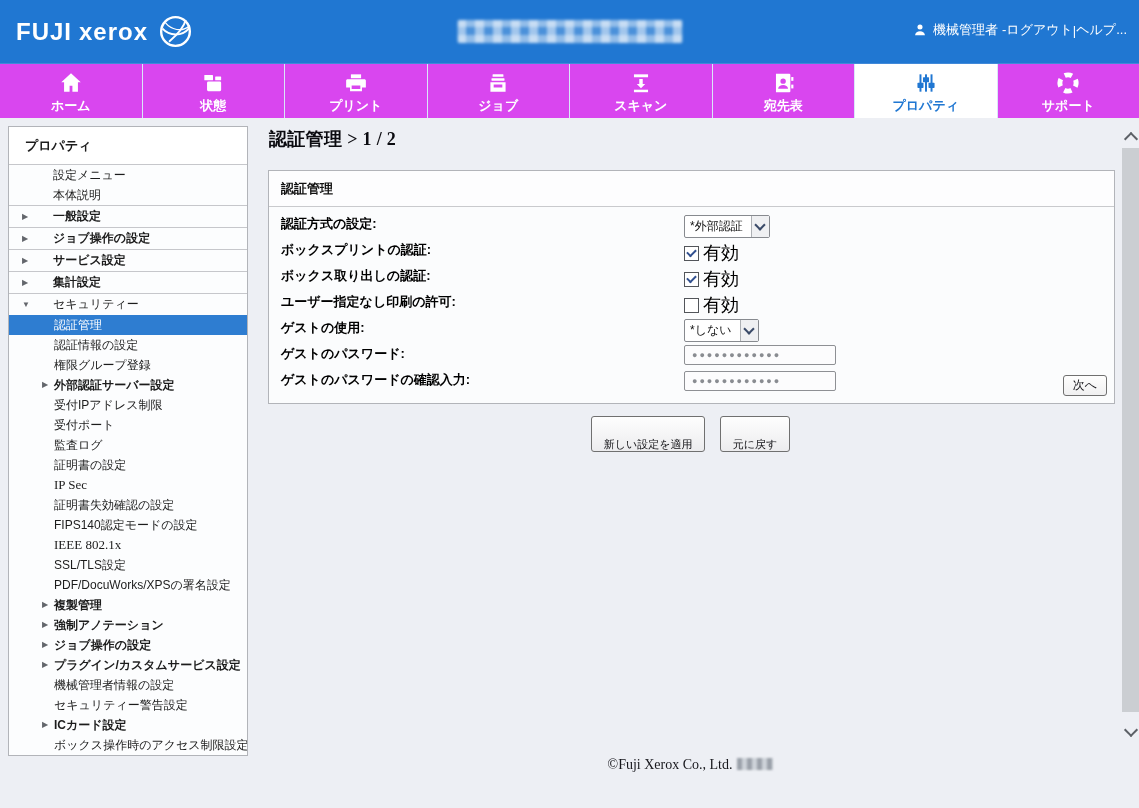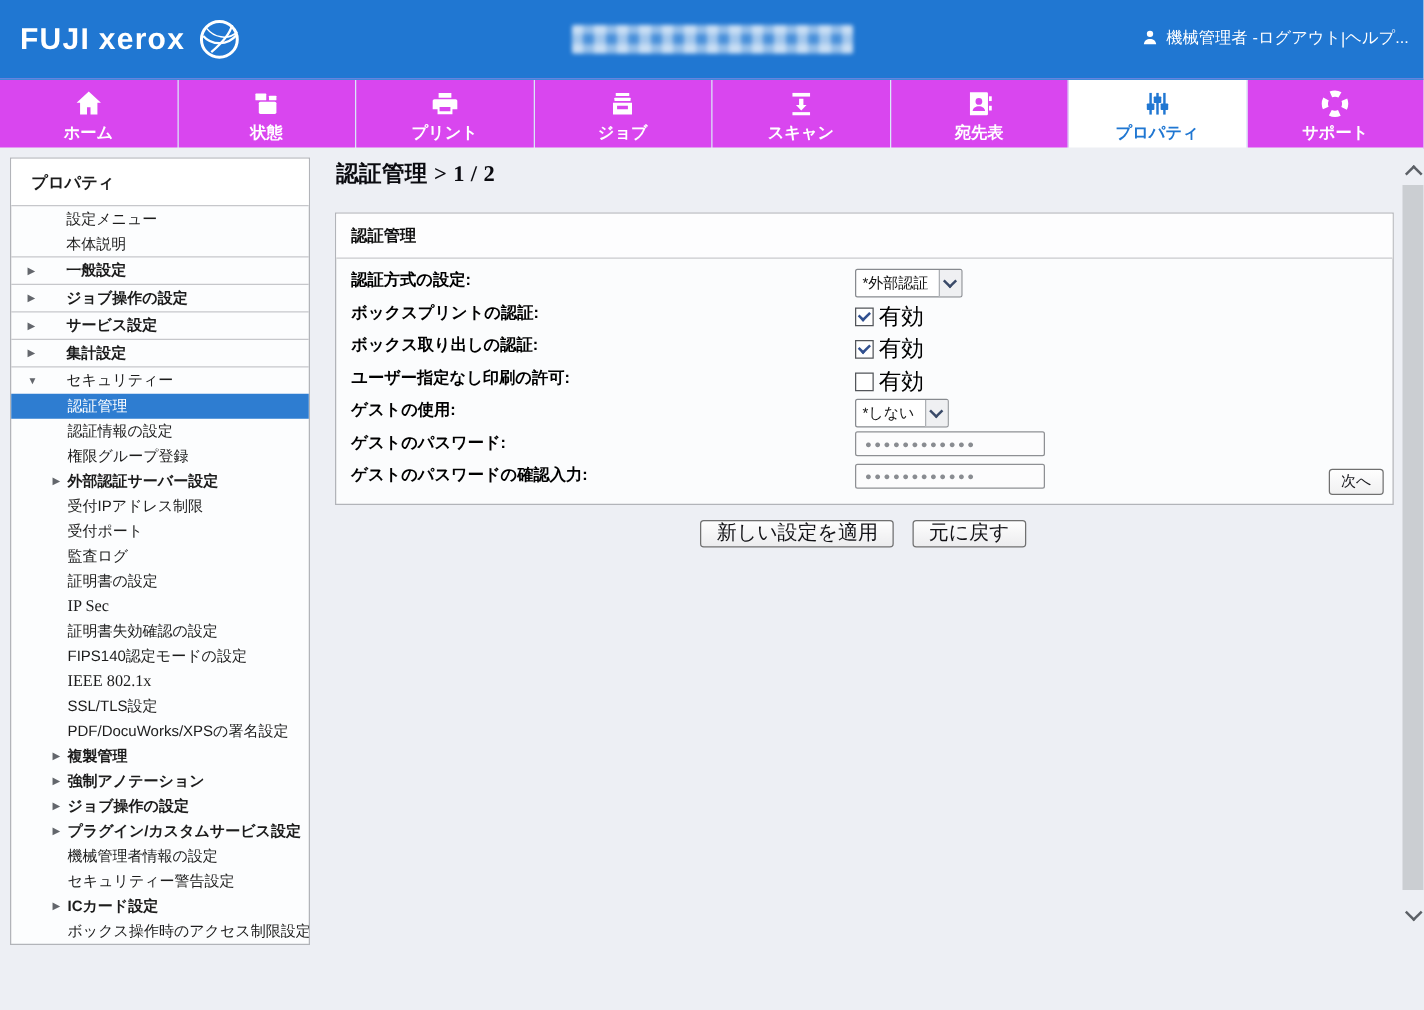--- a/index.html
+++ b/index.html
@@ -61,21 +61,21 @@
   .sel{display:inline-flex;align-items:stretch;height:21px;border:1px solid #878a8f;border-radius:2px;background:#fff;cursor:pointer}
   .sel-val{display:flex;align-items:center;font-size:12px;padding:0 8px 0 5px;color:#111}
   .sel-btn{width:17px;background:#eff0f2;border-left:1px solid #adb0b4;display:flex;align-items:center;justify-content:center}
   .sel-chev{width:6px;height:6px;border-right:2px solid #3a4a68;border-bottom:2px solid #3a4a68;transform:rotate(45deg);margin-top:-3px}
   .cb{width:13px;height:13px;border:1px solid #52555a;background:#fff;position:relative;display:inline-block;flex:none;cursor:pointer}
   .cb.on::after{content:"";position:absolute;left:2px;top:2px;width:7px;height:4px;border-left:2px solid #31508f;border-bottom:2px solid #31508f;transform:rotate(-45deg)}
   .cb-text{font-size:18px;margin-left:4px;color:#000}
   .pw{width:152px;height:20px;border:1px solid #8e9094;border-radius:2px;background:#fcfcfd;color:#898c91;font-size:9px;letter-spacing:2px;padding:0 7px;font-family:inherit;box-sizing:border-box}
   .next-btn{position:absolute;right:7px;bottom:7px;height:21px;padding:0 9px;font-size:12px;color:#15151a;border:1px solid #707070;border-radius:3px;background:linear-gradient(#fefefe,#f0f0f1);cursor:pointer;font-family:inherit}
   .actions{position:absolute;left:268px;top:298px;width:845px;text-align:center}
-  .btn{display:inline-block;height:22px;line-height:20px;padding:0 12px;margin:0 5px;font-size:16px;color:#101014;border:1px solid #707070;border-radius:3px;background:linear-gradient(#fefefe,#ececee);cursor:pointer;font-family:inherit}
+  .btn{display:inline-block;height:22px;line-height:20px;padding:17px 12px;margin:0 5px;font-size:11px;color:#101014;border:1px solid #707070;border-radius:3px;background:linear-gradient(#fefefe,#ececee);cursor:pointer;font-family:inherit}
 
   
   .footer{position:absolute;left:268px;top:639px;width:845px;text-align:center;font-family:"Liberation Serif","DejaVu Serif",serif;font-size:14px;color:#17171c}
   .footer-mosaic{display:inline-block;width:36px;height:12px;margin-left:5px;vertical-align:-1px;filter:blur(1px);
     background:repeating-linear-gradient(90deg,#9ba1aa 0 5px,#cdd2d9 5px 10px)}
 
   
   .scrollbar{position:absolute;right:0;top:0;width:17px;bottom:0}
   .chev{display:block;width:8px;height:8px;border-left:2px solid #5c6066;border-top:2px solid #5c6066}
   .scroll-up{position:absolute;top:16px;left:4px;transform:rotate(45deg);cursor:pointer}
@@ -297,20 +297,23 @@
           </div>
         </div>
       <button class="next-btn">次へ</button>
     </div>
 
     <div class="actions">
       <button class="btn">新しい設定を適用</button>
       <button class="btn">元に戻す</button>
     </div>
 
+    <div class="footer">
+      <span>©Fuji Xerox Co., Ltd.</span><span class="footer-mosaic"></span>
+    </div>
 
     <div class="scrollbar">
       <span class="chev scroll-up"></span>
       <div class="scroll-thumb"></div>
       <span class="chev scroll-down"></span>
     </div>
 
   </div>
 </div>
 

